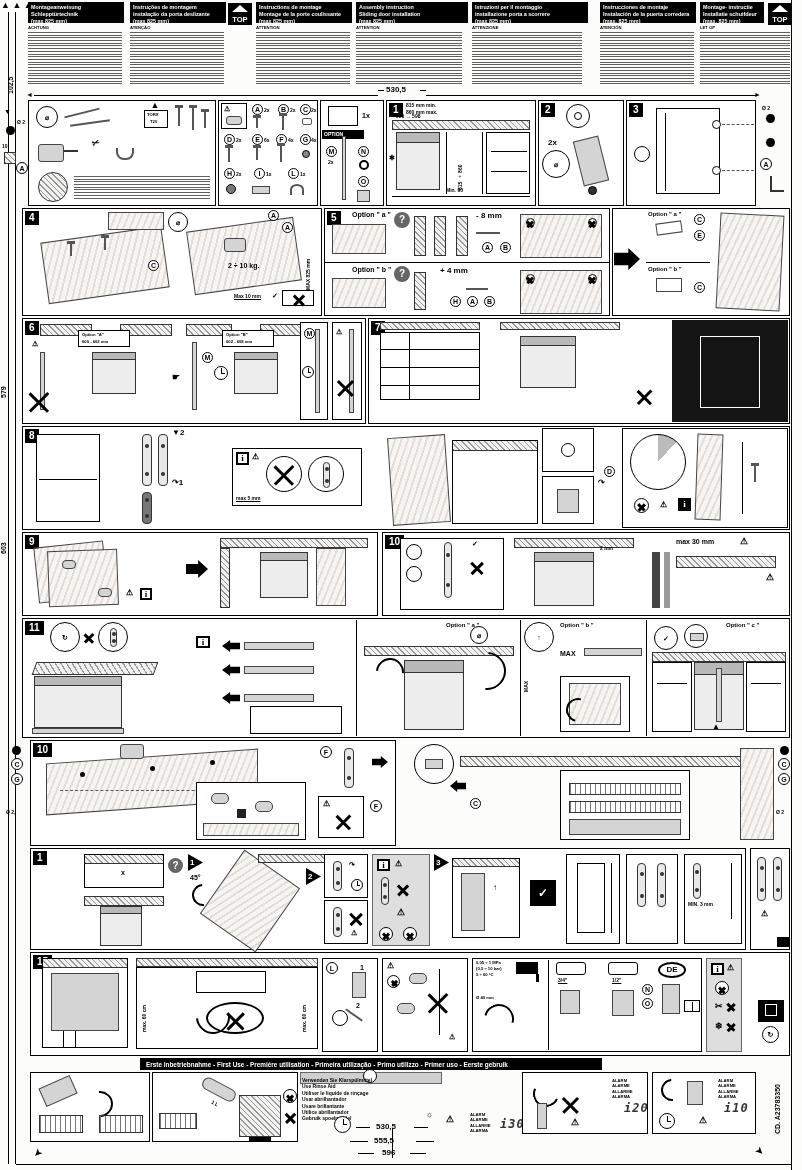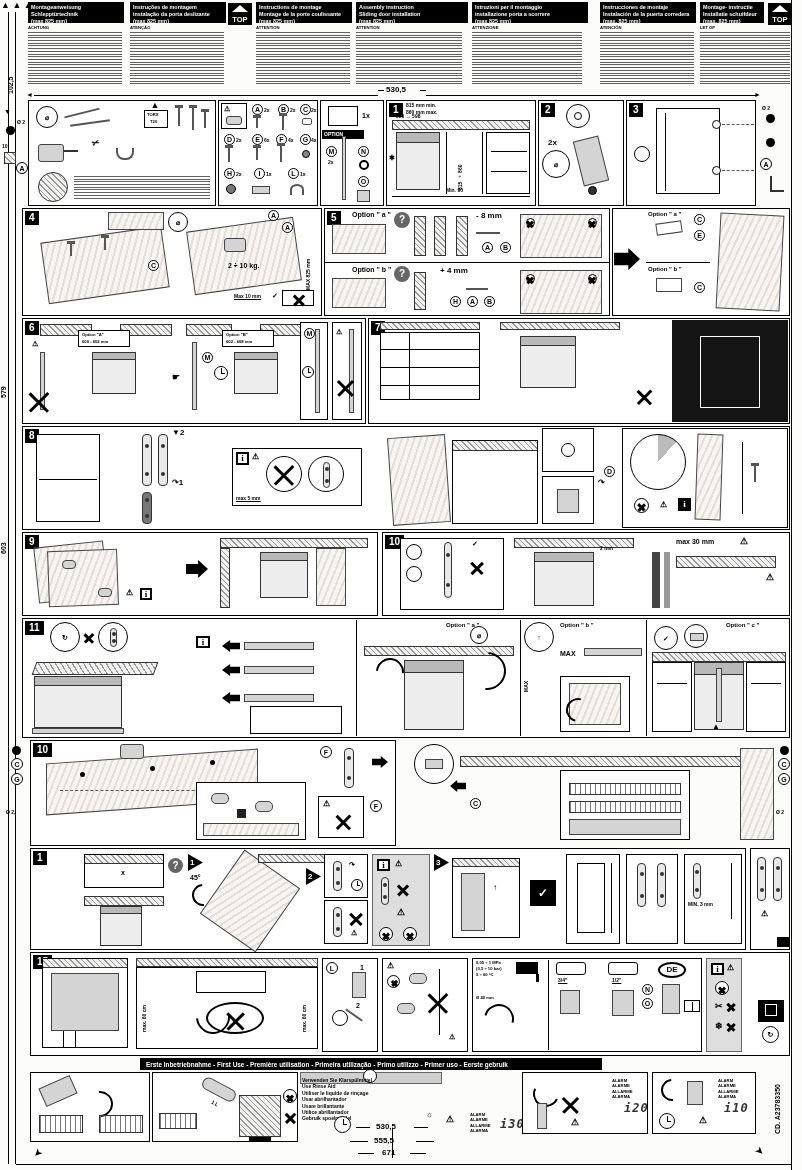--- a/index.html
+++ b/index.html
@@ -758,20 +758,20 @@
   </div>
   <span class="seg" style="left:724px;top:1102px">i10</span>
 
   <div class="hl" style="left:356px;top:1127px;width:14px"></div>
   <span class="t t8" style="left:376px;top:1122px">530,5</span>
   <div class="hl" style="left:414px;top:1127px;width:14px"></div>
   <div class="hl" style="left:350px;top:1141px;width:18px"></div>
   <span class="t t8" style="left:374px;top:1136px">555,5</span>
   <div class="hl" style="left:416px;top:1141px;width:18px"></div>
   <div class="hl" style="left:358px;top:1153px;width:16px"></div>
-  <span class="t t8" style="left:382px;top:1148px">671</span>
+  <span class="t t8" style="left:382px;top:1148px">596</span>
   <div class="hl" style="left:410px;top:1153px;width:16px"></div>
   <div class="vl" style="left:392px;top:1128px;height:30px"></div>
   <span class="t t9 b" style="left:34px;top:1148px;transform:rotate(135deg)">➤</span>
   <span class="t t9 b" style="left:756px;top:1146px;transform:rotate(45deg)">➤</span>
   <div class="hl" style="left:16px;top:1164px;width:776px"></div>
 
 </div>
 
 </body></html>

